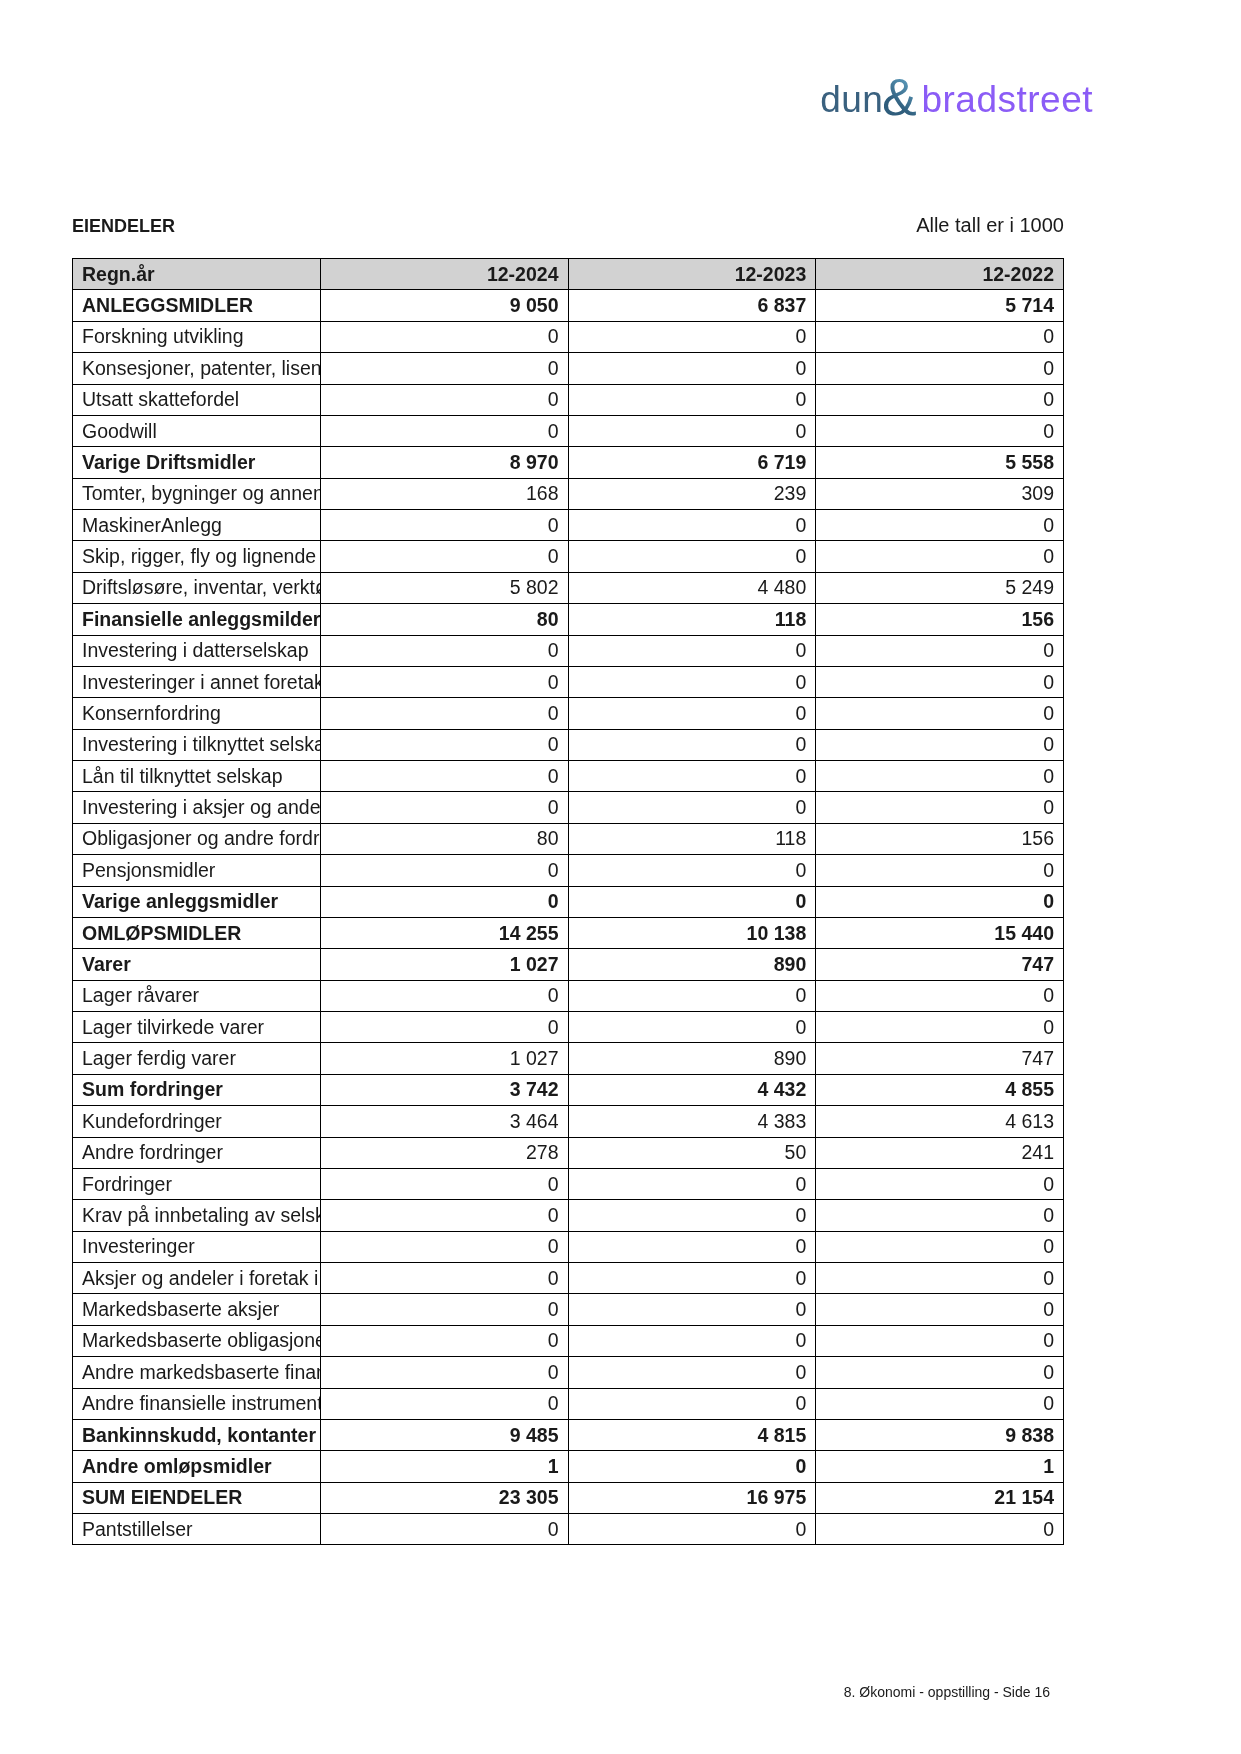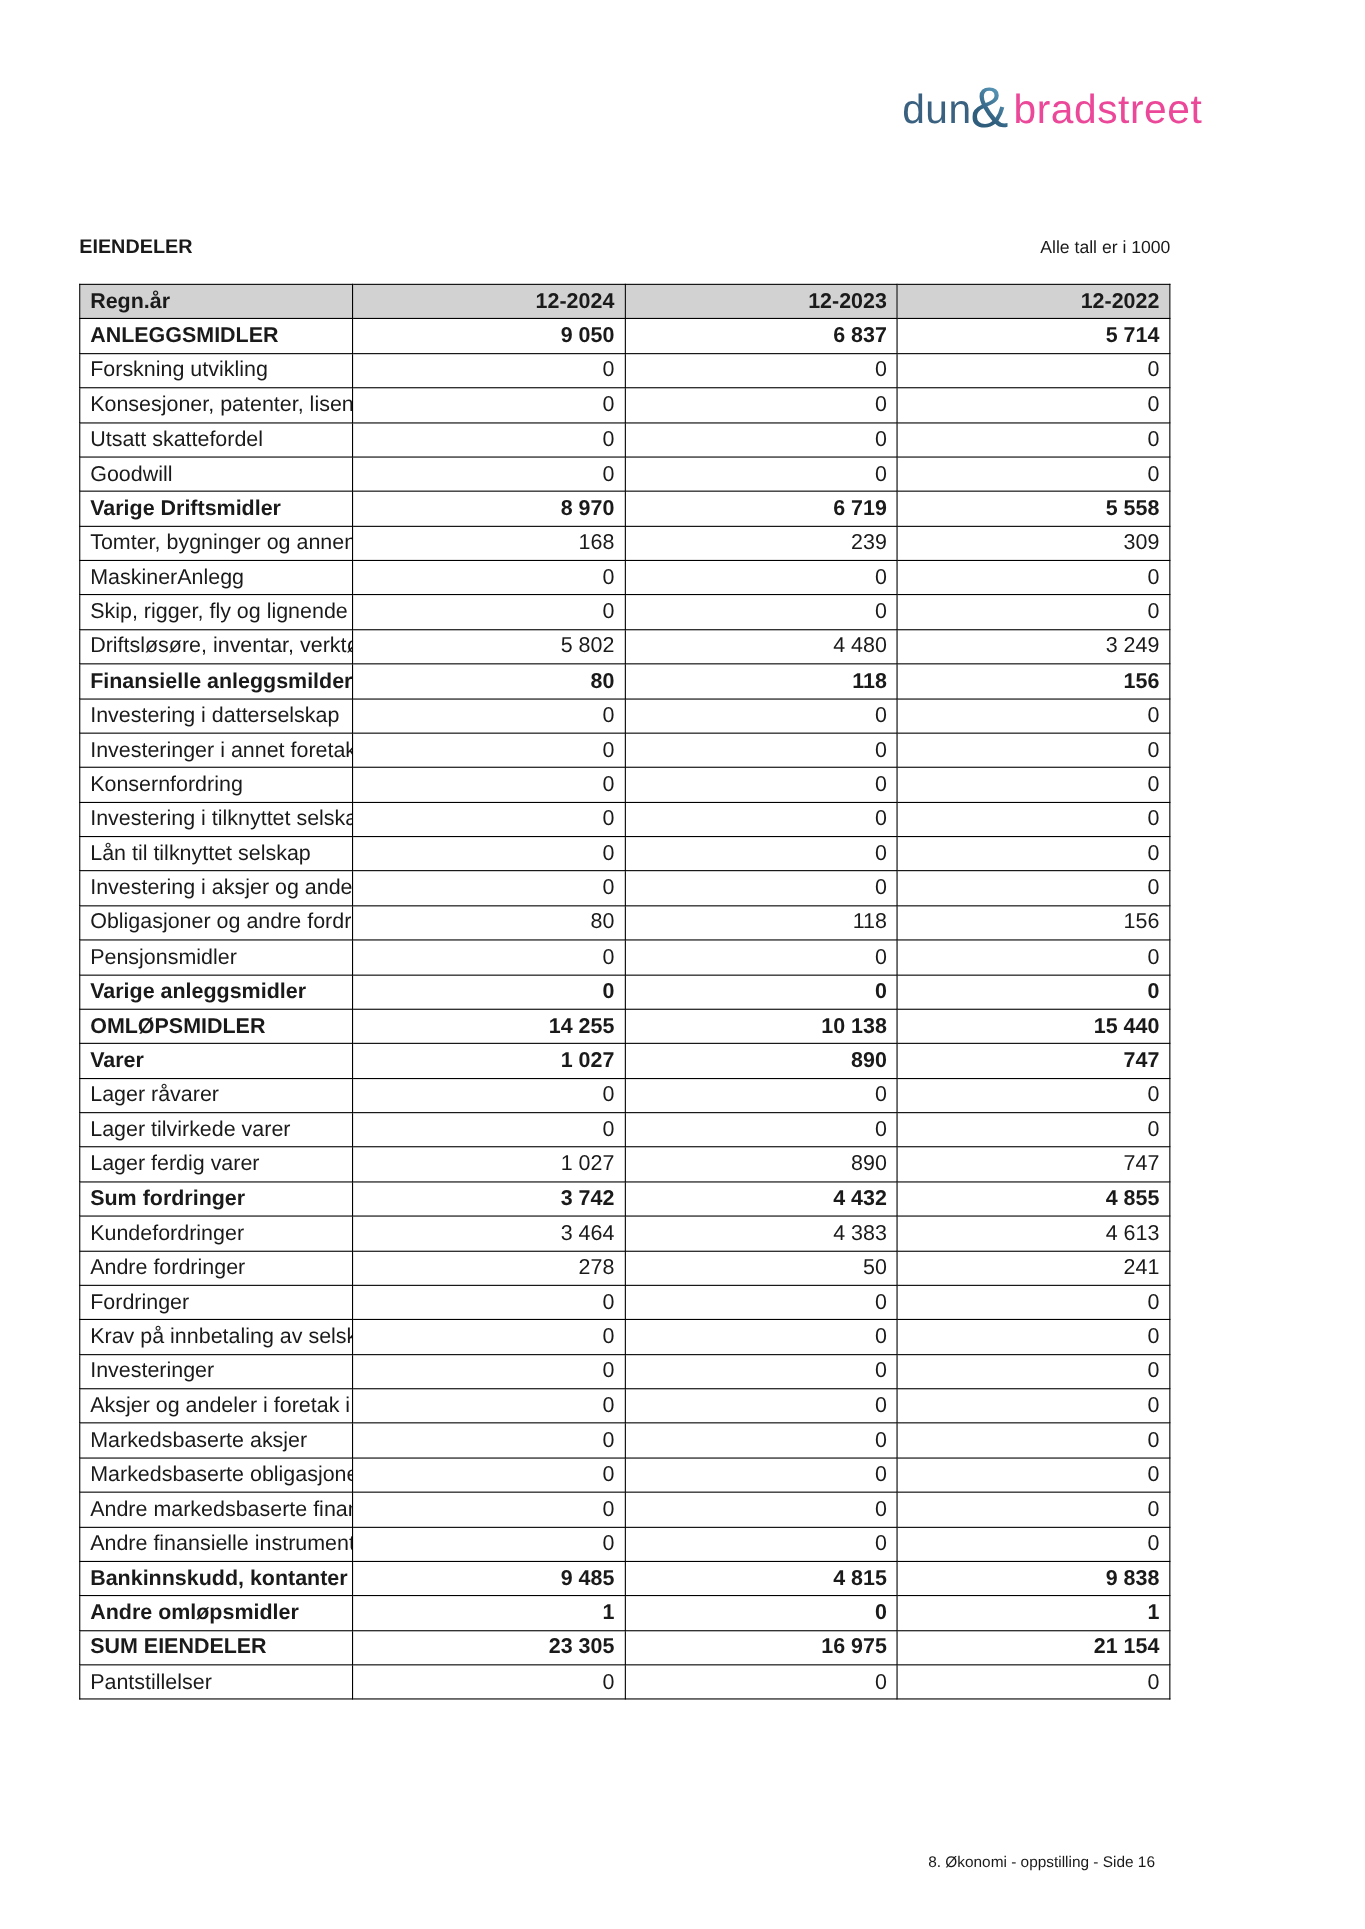--- a/index.html
+++ b/index.html
@@ -34,21 +34,21 @@
   .title-row {
     position: absolute;
     top: 214px;
     left: 72px;
     width: 992px;
     display: flex;
     justify-content: space-between;
     align-items: flex-end;
   }
   .section-title { font-weight: bold; font-size: 18px; }
-  .units-note { font-size: 16px; }
+  .units-note { font-size: 20px; }
   
   table.balance {
     position: absolute;
     top: 258px;
     left: 72px;
     width: 992px;
     border-collapse: collapse;
     table-layout: fixed;
   }
   table.balance th, table.balance td {
@@ -88,21 +88,21 @@
       <svg width="36" height="52" viewBox="0 0 36 52" aria-hidden="true">
         <defs>
           <linearGradient id="ampGrad" x1="0.75" y1="0" x2="0.25" y2="1">
             <stop id="amp-stop-light" offset="0" stop-color="#6aaecf"></stop>
             <stop id="amp-stop-dark" offset="0.65" stop-color="#2f5d7c"></stop>
           </linearGradient>
         </defs>
         <text x="-2" y="43" font-size="52" font-weight="500" font-family="Liberation Sans, sans-serif" fill="url(#ampGrad)">&amp;</text>
       </svg>
     </span>
-    <span style="color: #ec4899;">bradstreet</span>
+    <span style="color: #8b5cf6;">bradstreet</span>
   </div>
 
   <div class="title-row">
     <span class="section-title">EIENDELER</span>
     <span class="units-note">Alle tall er i 1000</span>
   </div>
 
   <table class="balance">
     <thead>
       <tr>
@@ -164,21 +164,21 @@
         <tr>
       <td class="label">Skip, rigger, fly og lignende</td>
       <td class="num">0</td>
       <td class="num">0</td>
       <td class="num">0</td>
     </tr>
         <tr>
       <td class="label">Driftsløsøre, inventar, verktøy etc</td>
       <td class="num">5 802</td>
       <td class="num">4 480</td>
-      <td class="num">3 249</td>
+      <td class="num">5 249</td>
     </tr>
         <tr class="bold">
       <td class="label">Finansielle anleggsmilder</td>
       <td class="num">80</td>
       <td class="num">118</td>
       <td class="num">156</td>
     </tr>
         <tr>
       <td class="label">Investering i datterselskap</td>
       <td class="num">0</td>

